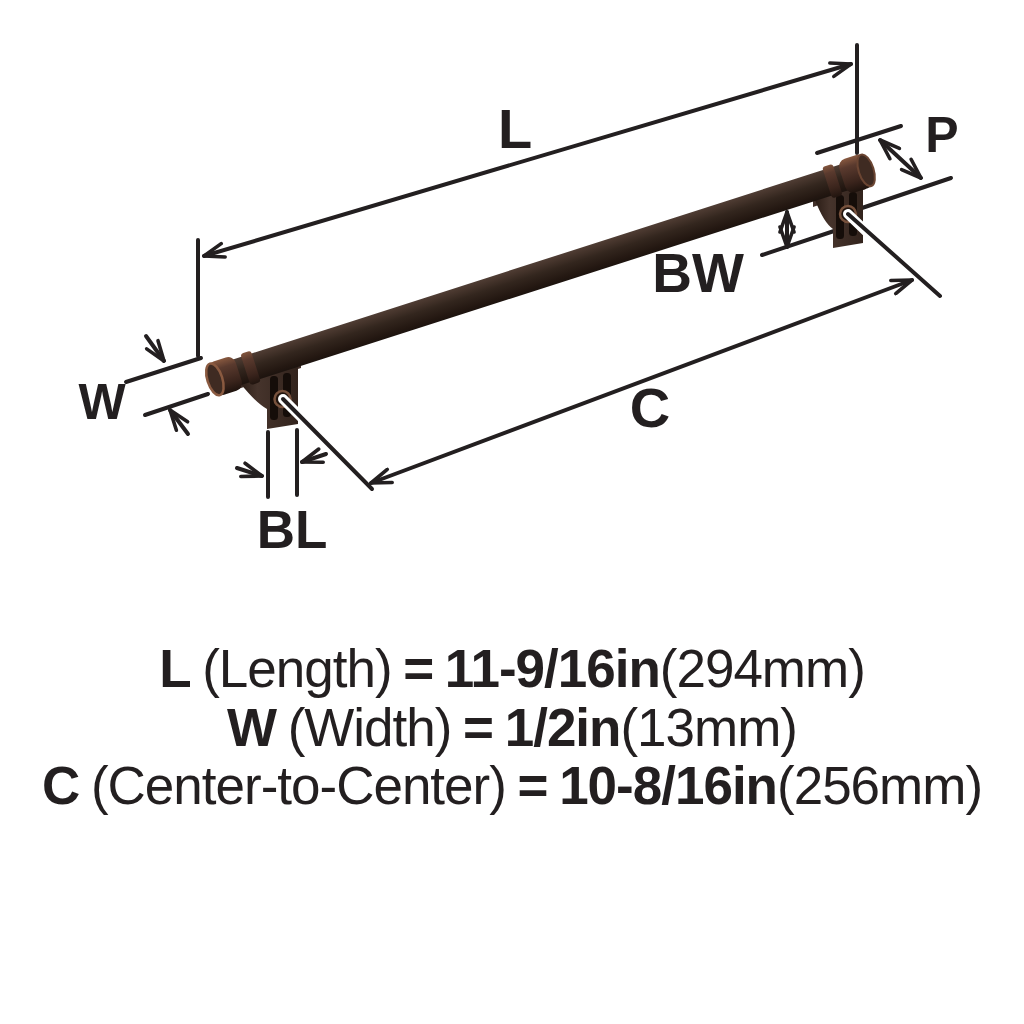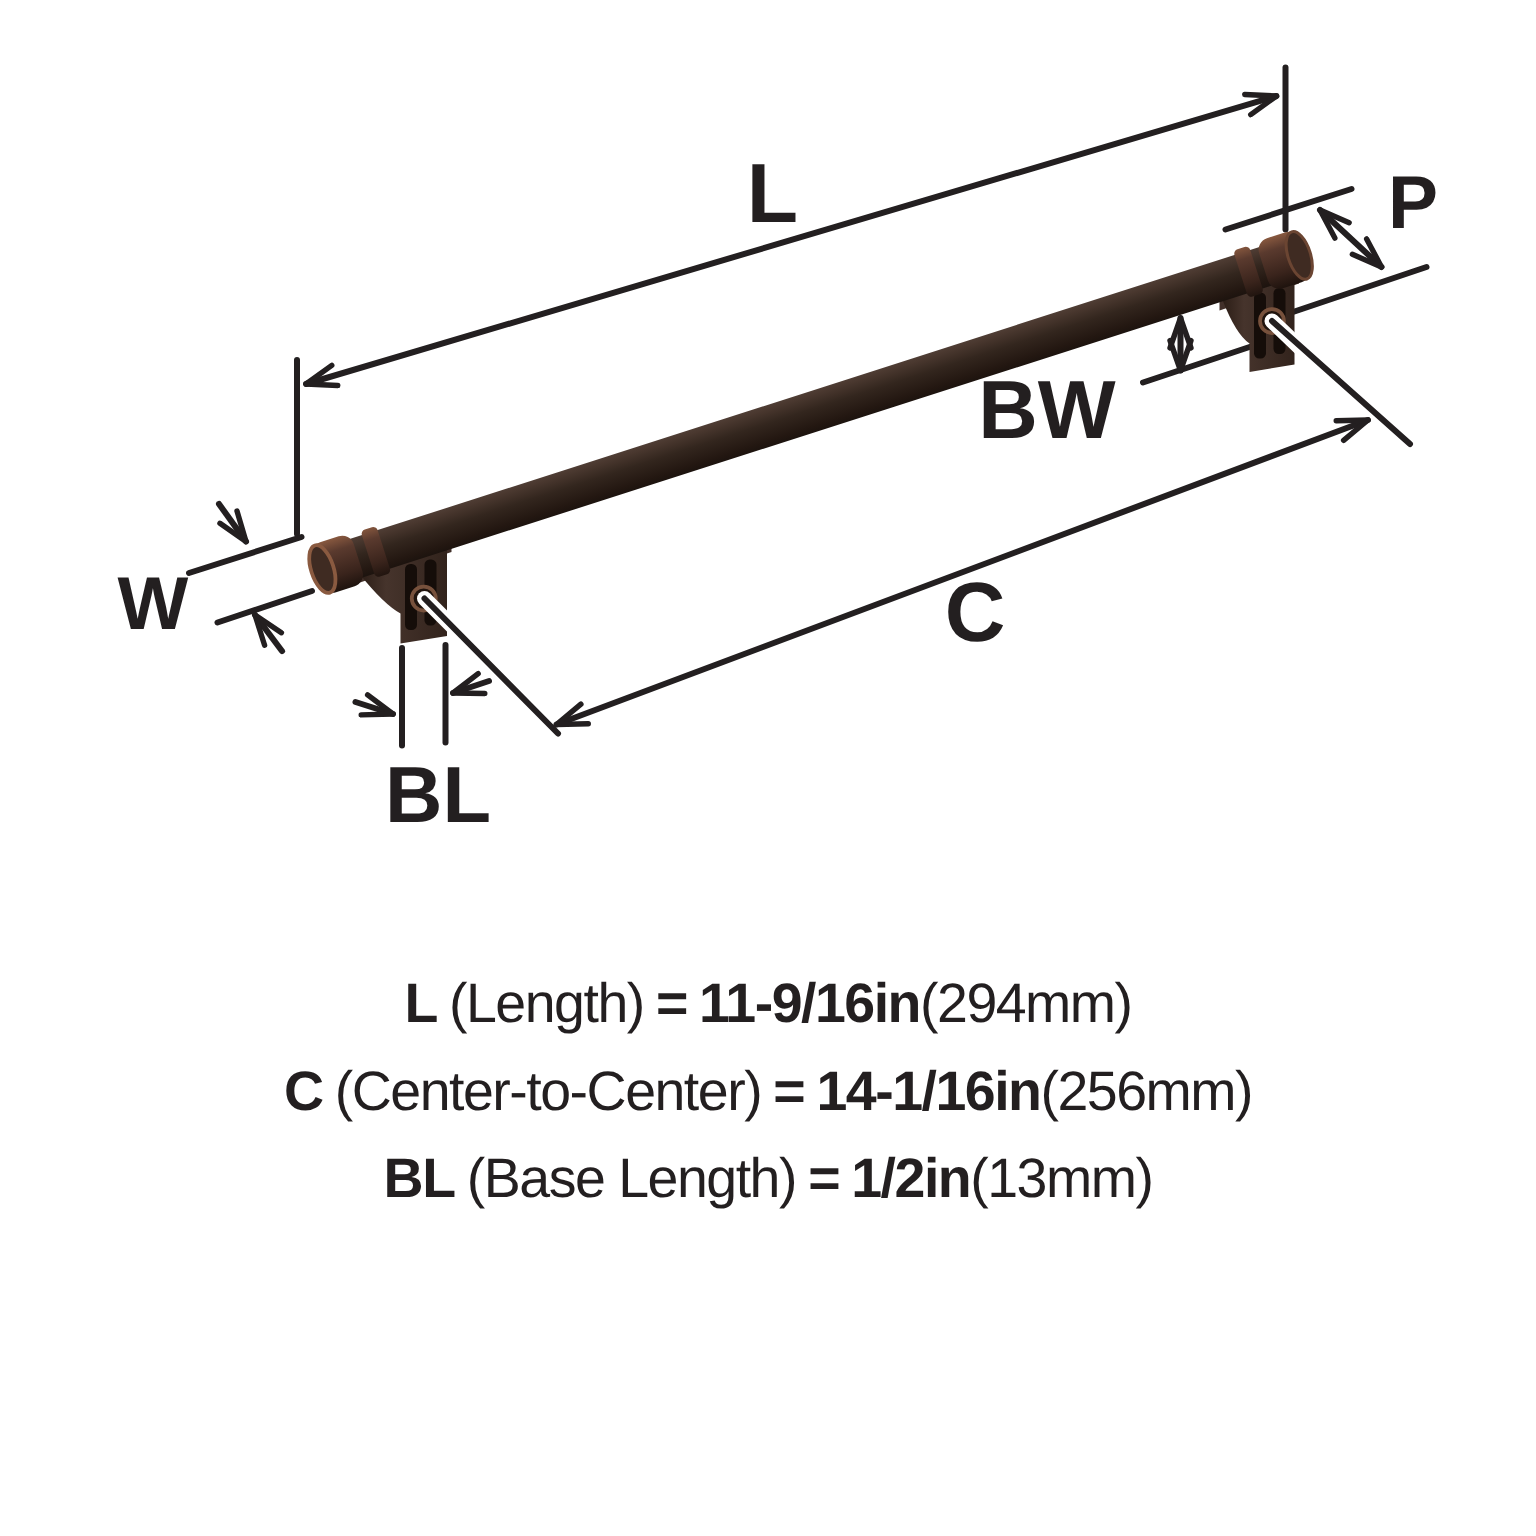--- a/index.html
+++ b/index.html
@@ -8,21 +8,21 @@
     font-family:"Liberation Sans", sans-serif;
   }
   #diagram-svg{position:absolute;left:0;top:0;}
   .dim-label{
     font-family:"Liberation Sans", sans-serif;
     font-weight:700;fill:#231f20;text-anchor:middle;
   }
   #legend{
     position:absolute;left:0;top:640px;width:1024px;
     text-align:center;color:#231f20;
-    font-size:37px;letter-spacing:-1px;line-height:58.5px;white-space:nowrap;
+    font-size:53px;letter-spacing:-1px;line-height:58.5px;white-space:nowrap;
   }
   .legend-row{height:58.5px;}
   .legend-row .b{font-weight:700;}
   .legend-row .r{font-weight:400;}
   .legend-row .sp{margin-right:0.22em;}
 </style>
 </head>
 <body>
 
 <div id="stage">
@@ -127,19 +127,19 @@
       <text class="dim-label" x="102" y="419" font-size="50">W</text>
       <text class="dim-label" x="292" y="548" font-size="53">BL</text>
     </g>
   </svg>
 
   <div id="legend">
     <div class="legend-row">
       <span class="b sp">L</span><span class="r sp">(Length)</span><span class="b sp">=</span><span class="b">11-9/16in</span><span class="r">(294mm)</span>
     </div>
     <div class="legend-row">
-      <span class="b sp">C</span><span class="r sp">(Center-to-Center)</span><span class="b sp">=</span><span class="b">14-1/16in</span><span class="r">(256mm)</span>
+      <span class="b sp">W</span><span class="r sp">(Width)</span><span class="b sp">=</span><span class="b">1/2in</span><span class="r">(13mm)</span>
     </div>
     <div class="legend-row">
-      <span class="b sp">BL</span><span class="r sp">(Base Length)</span><span class="b sp">=</span><span class="b">1/2in</span><span class="r">(13mm)</span>
+      <span class="b sp">C</span><span class="r sp">(Center-to-Center)</span><span class="b sp">=</span><span class="b">10-8/16in</span><span class="r">(256mm)</span>
     </div>
   </div>
 </div>
 
 </body></html>

